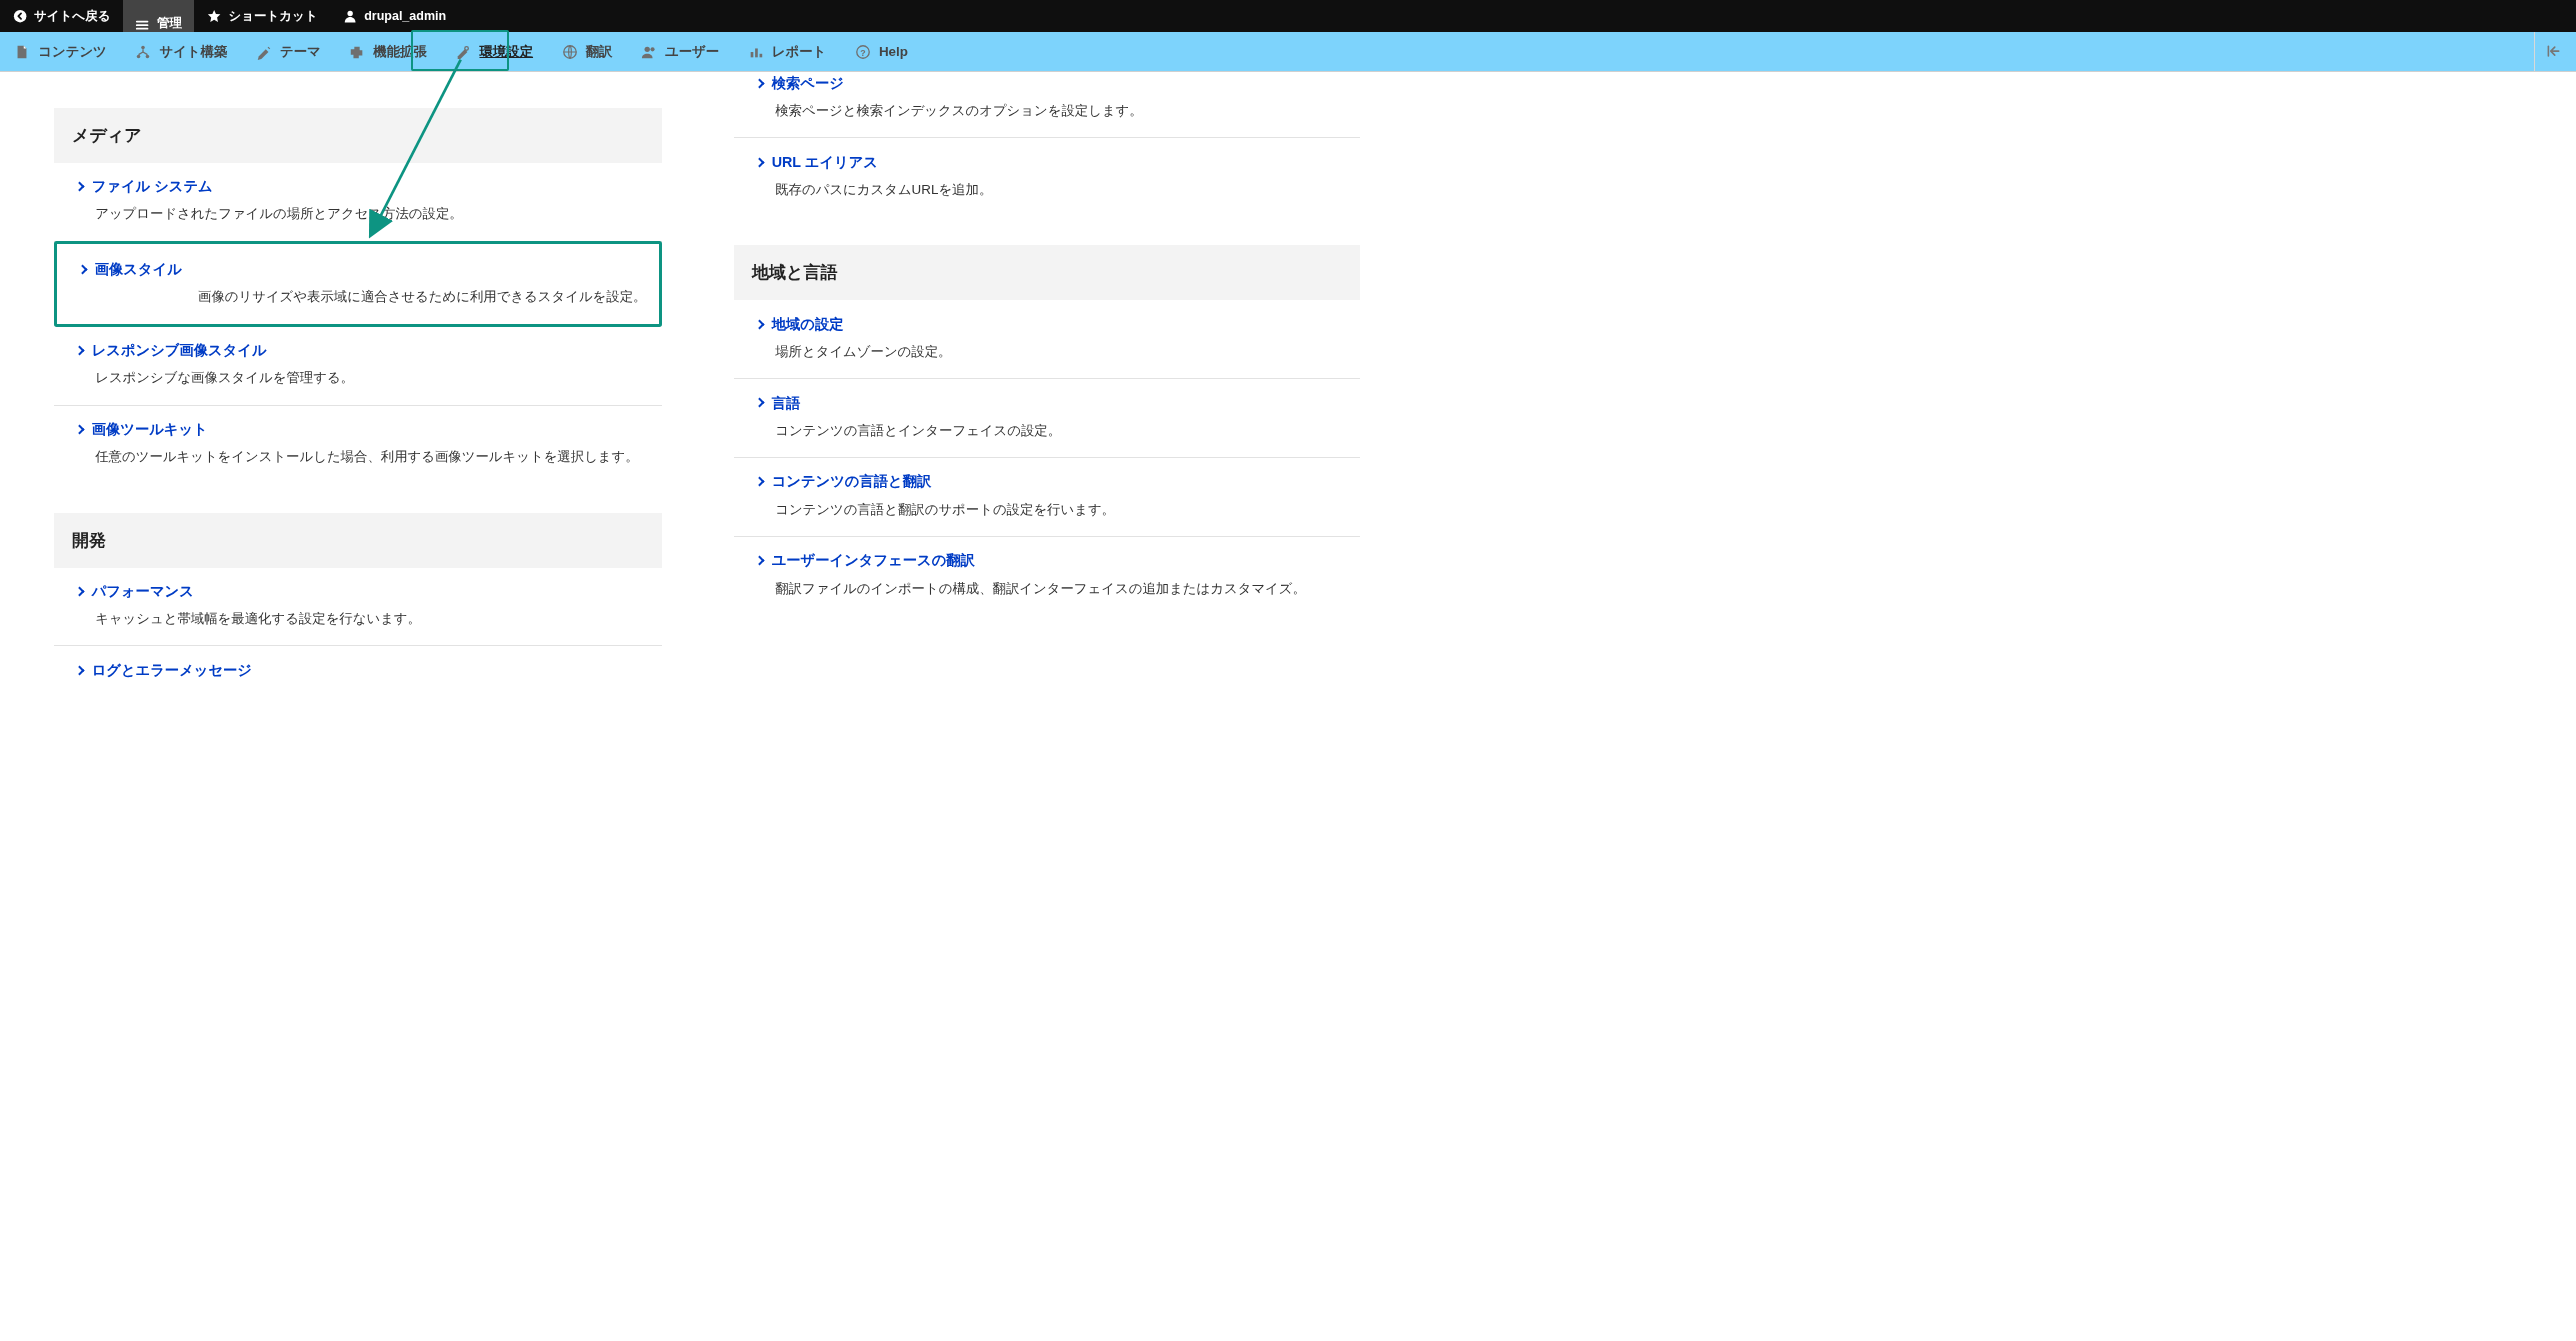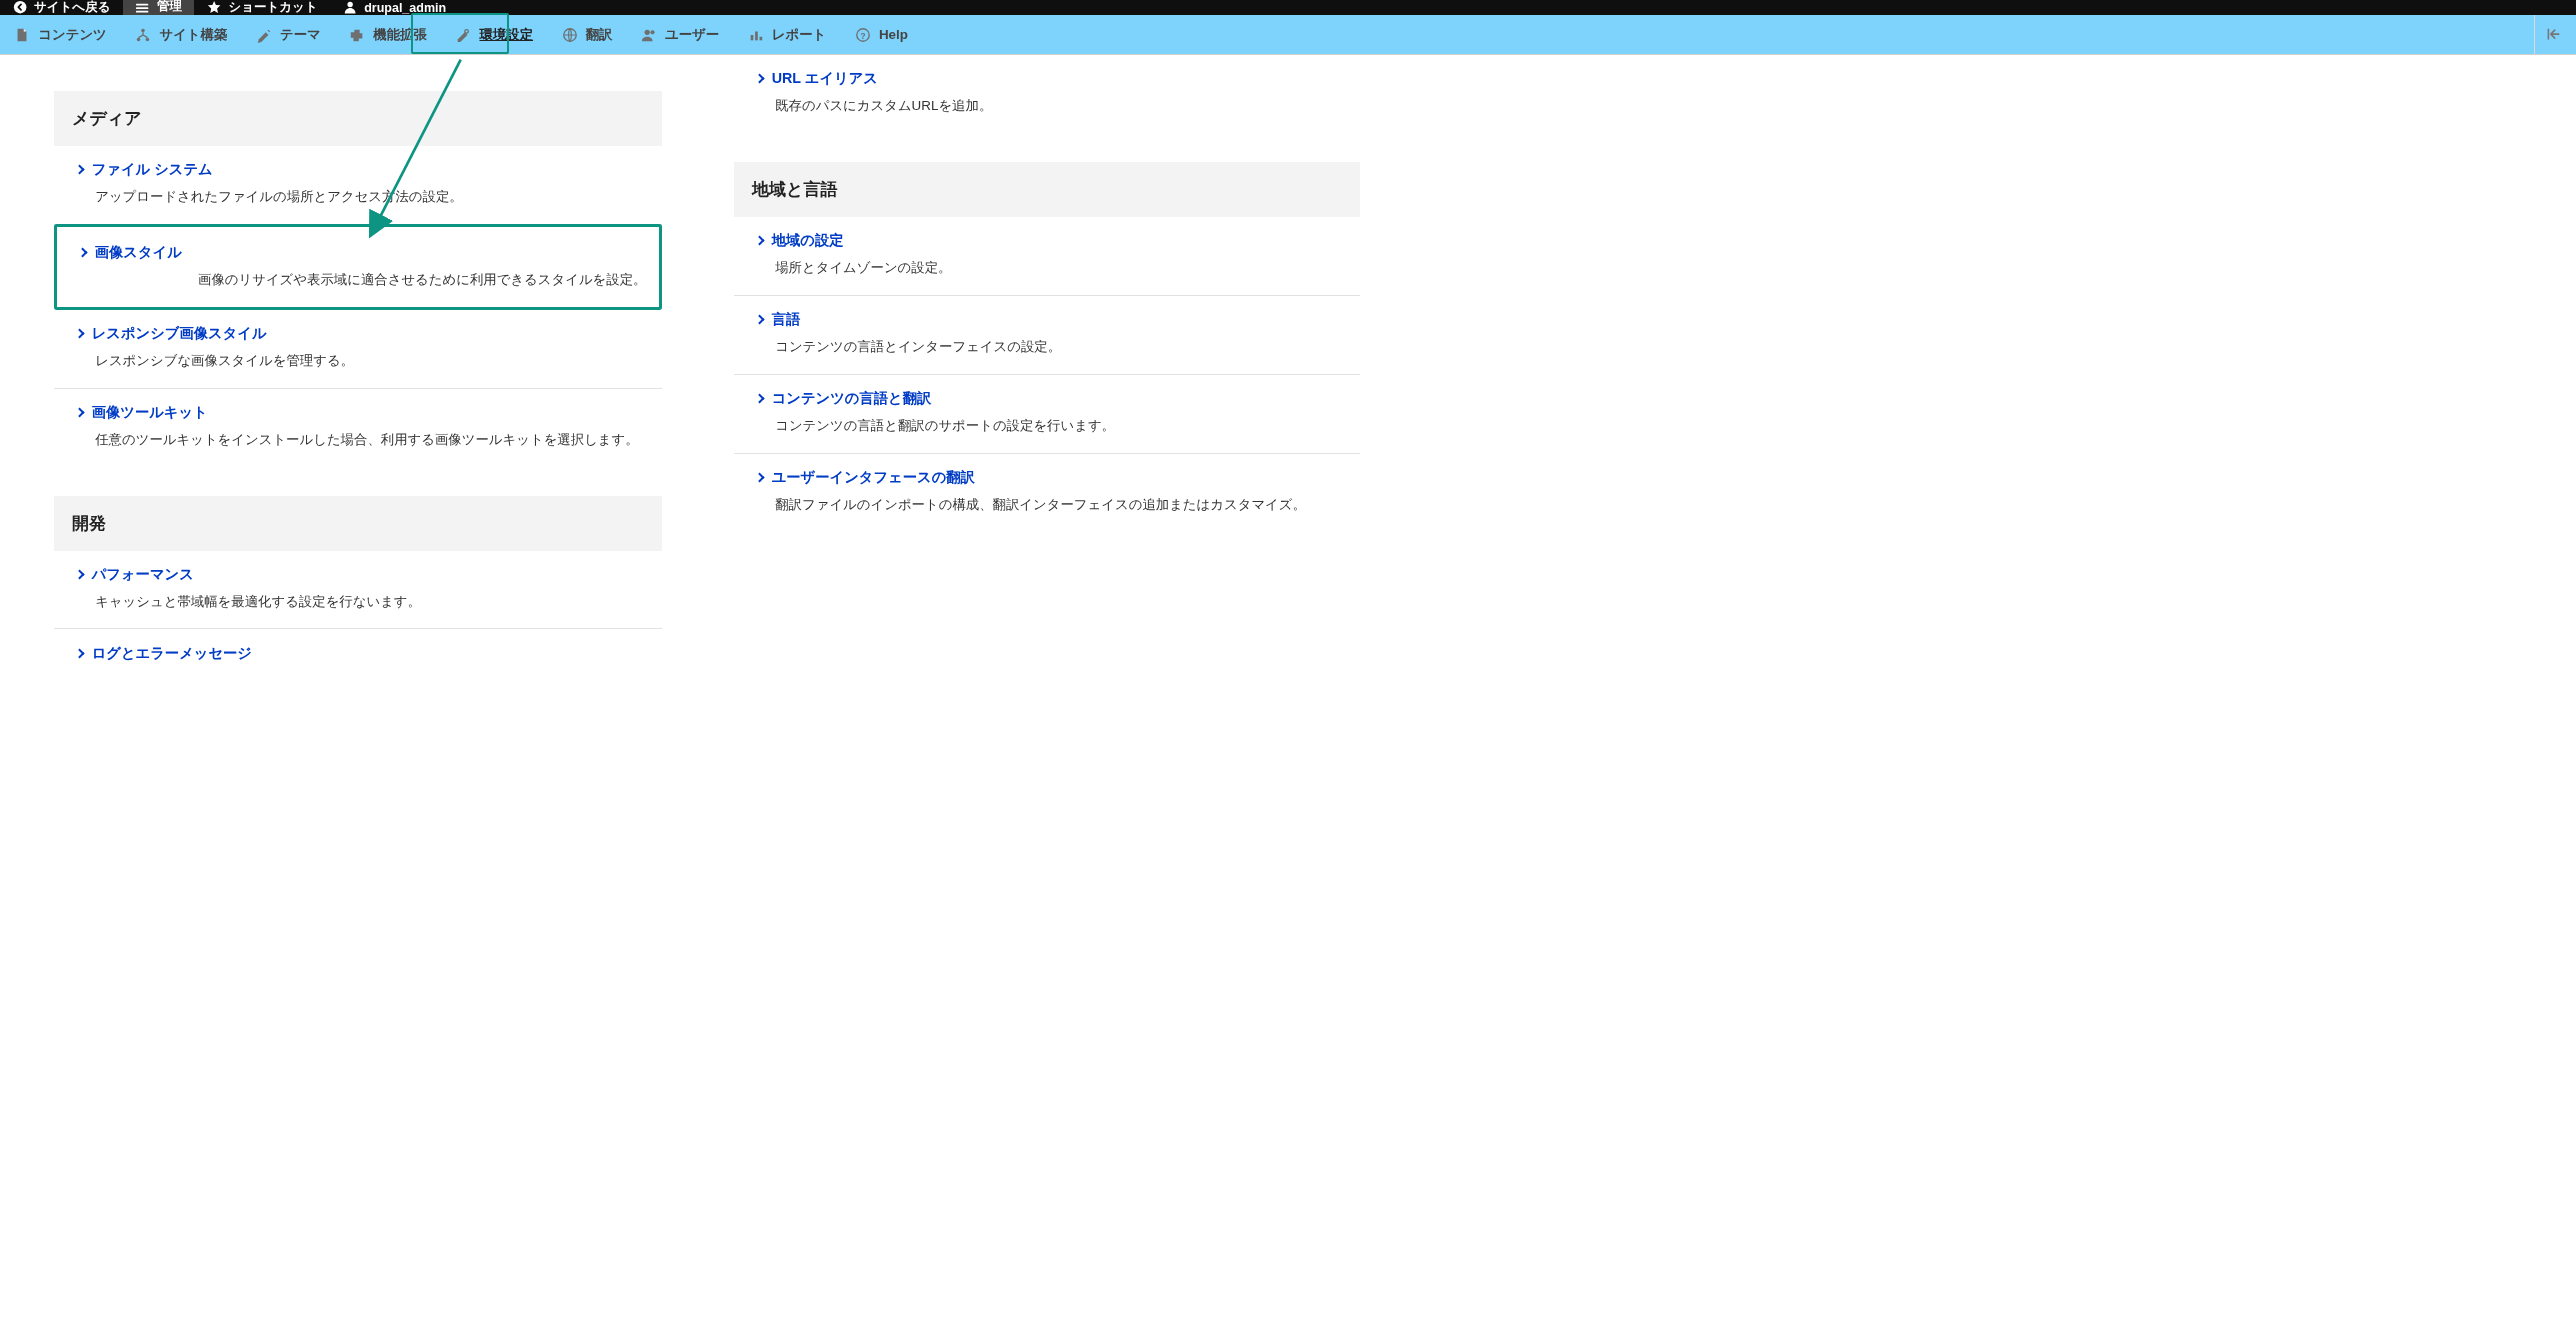--- a/index.html
+++ b/index.html
@@ -1,19 +1,19 @@
 <!DOCTYPE html>
 <html style="font-size:14.3px"><head>
   <meta charset="utf-8">
   <style>
     * { margin: 0; padding: 0; box-sizing: border-box; }
     body { font-family: -apple-system, BlinkMacSystemFont, "Segoe UI", sans-serif; font-size: 13.4px; color: #222; background: #fff; }
 
     
-    .top-toolbar { background: #0f0f0f; height: 15px; display: flex; align-items: center; padding: 0; }
+    .top-toolbar { background: #0f0f0f; height: 32px; display: flex; align-items: center; padding: 0; }
     .top-toolbar-item { display: inline-flex; align-items: center; gap: 7.2px; padding: 0 12.5px; height: 100%; color: #fff; font-size: 12.5px; font-weight: 600; cursor: pointer; }
     .top-toolbar-item.active { background: #444; align-items: flex-end; }
     .top-toolbar-icon { display: inline-flex; width: 14.3px; height: 14.3px; align-items: center; justify-content: center; }
 
     
     .admin-menu { background: #7dd3fc; border-bottom: 0.9px solid #d0d0d0; height: 40px; display: flex; align-items: stretch; position: relative; }
     .admin-menu-item { display: inline-flex; align-items: center; gap: 8px; padding: 0 14.3px; color: #444; font-size: 13.4px; font-weight: 600; cursor: pointer; }
     .admin-menu-item.highlighted { text-decoration: underline; color: #222; }
     .admin-menu-icon { display: inline-flex; width: 16px; height: 16px; color: #6f6f6f; align-items: center; justify-content: center; }
     .highlight-box-menu { position: absolute; left: 411px; top: -1.8px; width: 98px; height: 41px; border: 2.7px solid #0d9482; border-radius: 1.8px; pointer-events: none; z-index: 5; }
@@ -246,20 +246,27 @@
 
     <div class="config-item no-border" style="padding-bottom:3.6px">
       <div class="config-item-title" style="margin-bottom:0">
         <span class="chev"></span>
         <span>ログとエラーメッセージ</span>
       </div>
     </div>
   </div>
 
   <div class="col-right">
+    <div class="config-item first-partial" style="border-top:none;margin-top:1.8px">
+      <div class="config-item-title">
+        <span class="chev"></span>
+        <span>検索ページ</span>
+      </div>
+      <div class="config-item-desc">検索ページと検索インデックスのオプションを設定します。</div>
+    </div>
 
     <div class="config-item no-border">
       <div class="config-item-title">
         <span class="chev"></span>
         <span>URL エイリアス</span>
       </div>
       <div class="config-item-desc">既存のパスにカスタムURLを追加。</div>
     </div>
 
     <div class="section-header tight">

